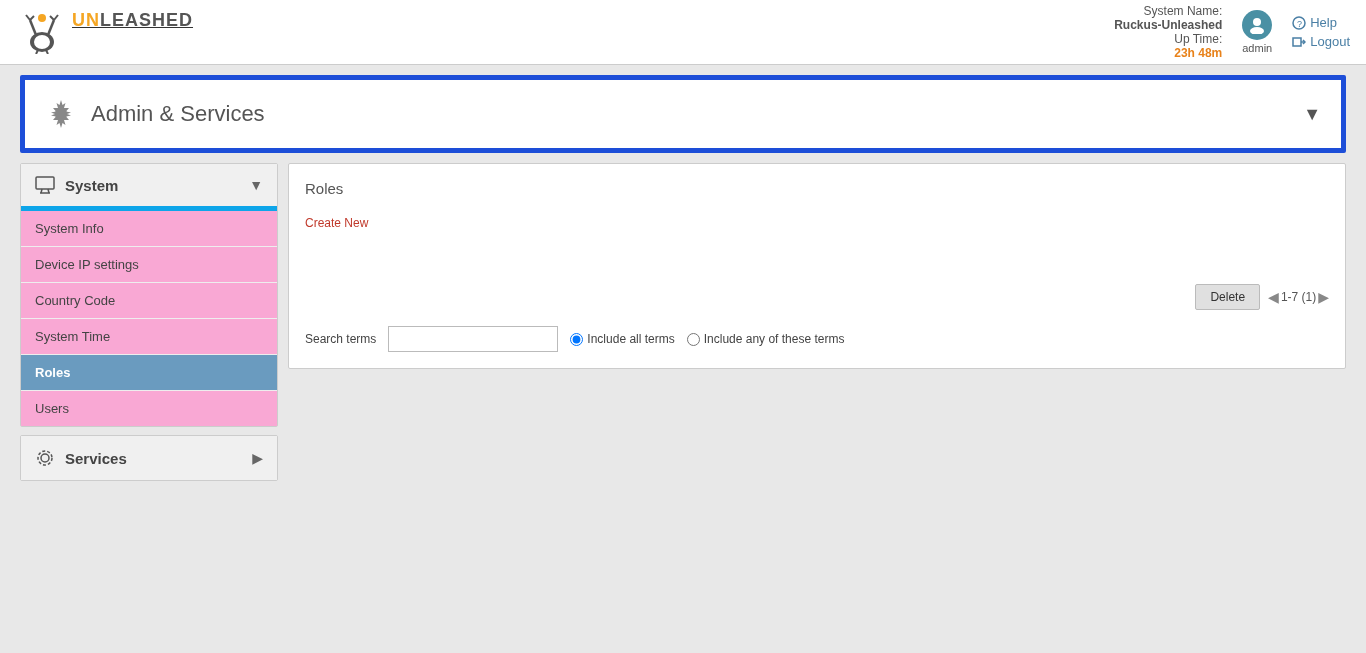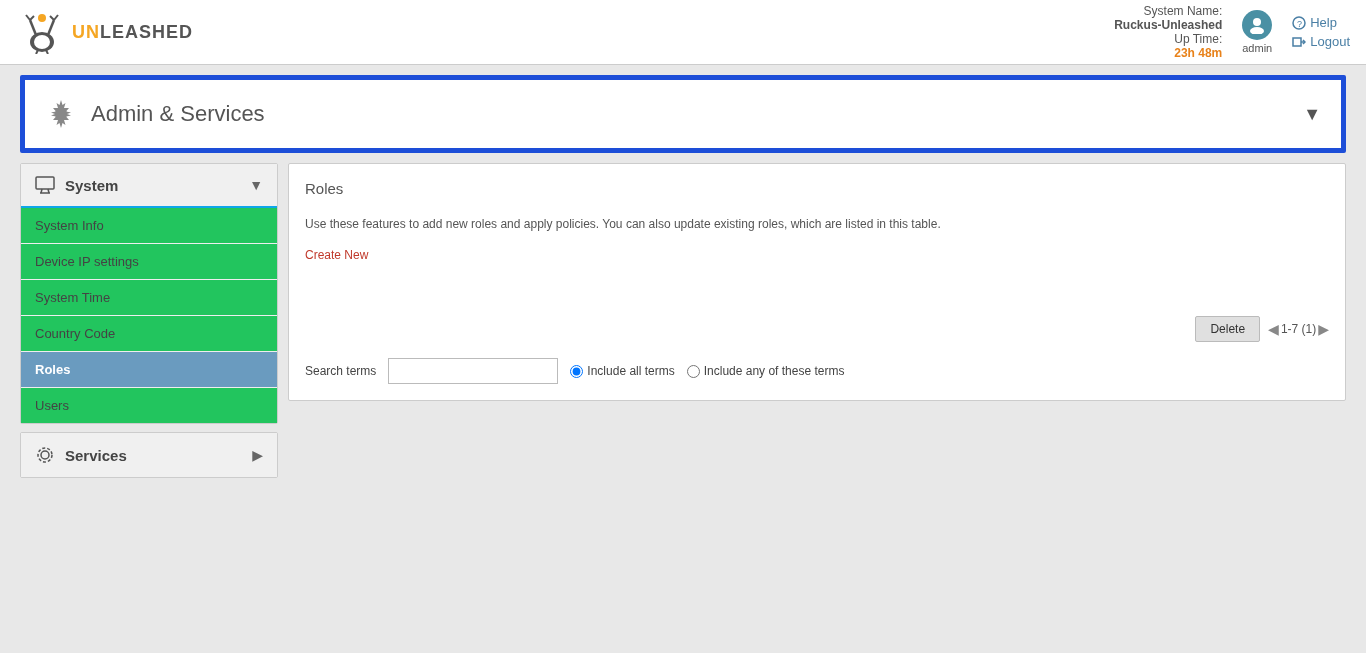--- a/index.html
+++ b/index.html
@@ -15,21 +15,22 @@
       background: #fff;
       border-bottom: 1px solid #ccc;
       display: flex;
       align-items: center;
       justify-content: space-between;
       padding: 0 16px;
       height: 65px;
     }
     .logo-area {
       display: flex;
-      align-items: center;
+      align-items: flex-start;
+      text-decoration: underline;
     }
     .logo-img {
       width: 52px;
       height: 44px;
       margin-right: 4px;
     }
     .unleashed-text {
       font-size: 18px;
       font-weight: bold;
       letter-spacing: 1px;
@@ -139,42 +140,42 @@
       border-radius: 2px;
       margin-bottom: 8px;
     }
     .sidebar-section-header {
       background: #f0f0f0;
       padding: 12px 14px;
       display: flex;
       align-items: center;
       justify-content: space-between;
       cursor: pointer;
-      border-bottom: 2px solid #0ea5e9;
+      border-bottom: 5px solid #0ea5e9;
     }
     .sidebar-section-header-left {
       display: flex;
       align-items: center;
       gap: 10px;
     }
     .sidebar-section-title {
       font-size: 15px;
       color: #444;
       font-weight: bold;
     }
     .section-arrow {
       font-size: 14px;
       color: #666;
     }
     .sidebar-item {
       padding: 10px 14px;
       border-bottom: 1px solid #eee;
       cursor: pointer;
       color: #444;
-      background: #22c55e;
+      background: #f9a8d4;
     }
     .sidebar-item.active {
       background: #6a9bbf;
       color: #fff;
       font-weight: bold;
     }
     .sidebar-item:last-child { border-bottom: none; }
 
     
     .sidebar-section-services .sidebar-section-header {
@@ -398,22 +399,22 @@
             <line x1="5" y1="17" x2="15" y2="17" stroke="#555" stroke-width="1.5"></line>
           </svg>
           <span class="sidebar-section-title">System</span>
         </div>
         <span class="section-arrow">▼</span>
       </div>
 
       <div id="system-items-container">
       <div class="sidebar-item">System Info</div>
           <div class="sidebar-item">Device IP settings</div>
+          <div class="sidebar-item">Country Code</div>
           <div class="sidebar-item">System Time</div>
-          <div class="sidebar-item">Country Code</div>
           <div class="sidebar-item active">Roles</div>
           <div class="sidebar-item">Users</div>
         </div>
     </div>
 
     <div class="sidebar-section sidebar-section-services">
       <div class="sidebar-section-header">
         <div class="sidebar-section-header-left">
 
           <svg width="20" height="20" viewBox="0 0 20 20">
@@ -422,23 +423,20 @@
           </svg>
           <span class="sidebar-section-title">Services</span>
         </div>
         <span class="section-arrow">▶</span>
       </div>
     </div>
   </div>
 
   <div class="roles-panel">
     <div class="roles-title">Roles</div>
-    <div class="roles-description">
-      <span>Use these features to add new roles and apply policies. You can also update existing roles, which are listed in this table.</span>
-    </div>
 
 
     <a class="create-new-link">Create New</a>
 
     <div class="table-bottom">
       <button class="delete-btn">Delete</button>
       <div class="pagination">
         <span class="pagination-arrow">◀</span>
         <span>1-7 (1)</span>
         <span class="pagination-arrow">▶</span>

